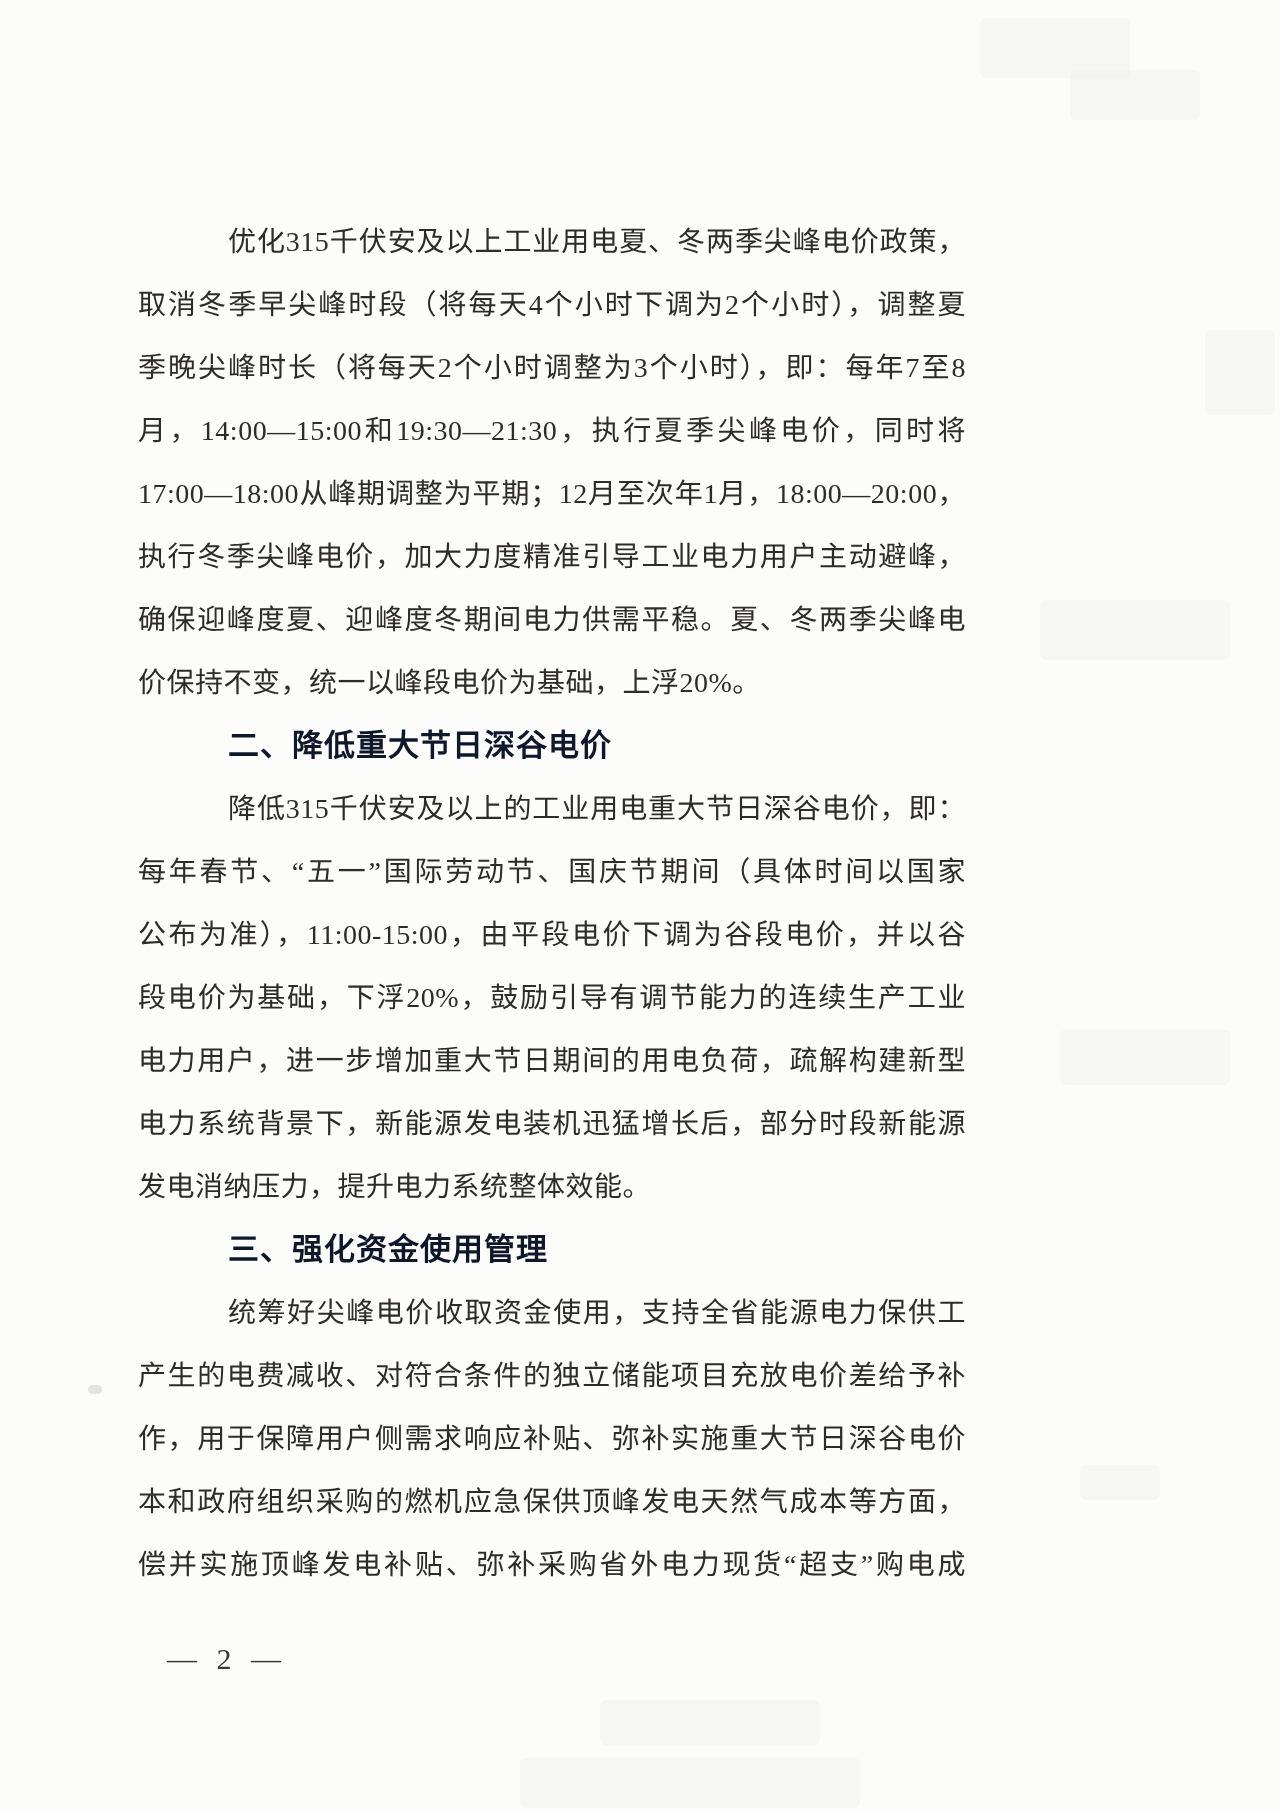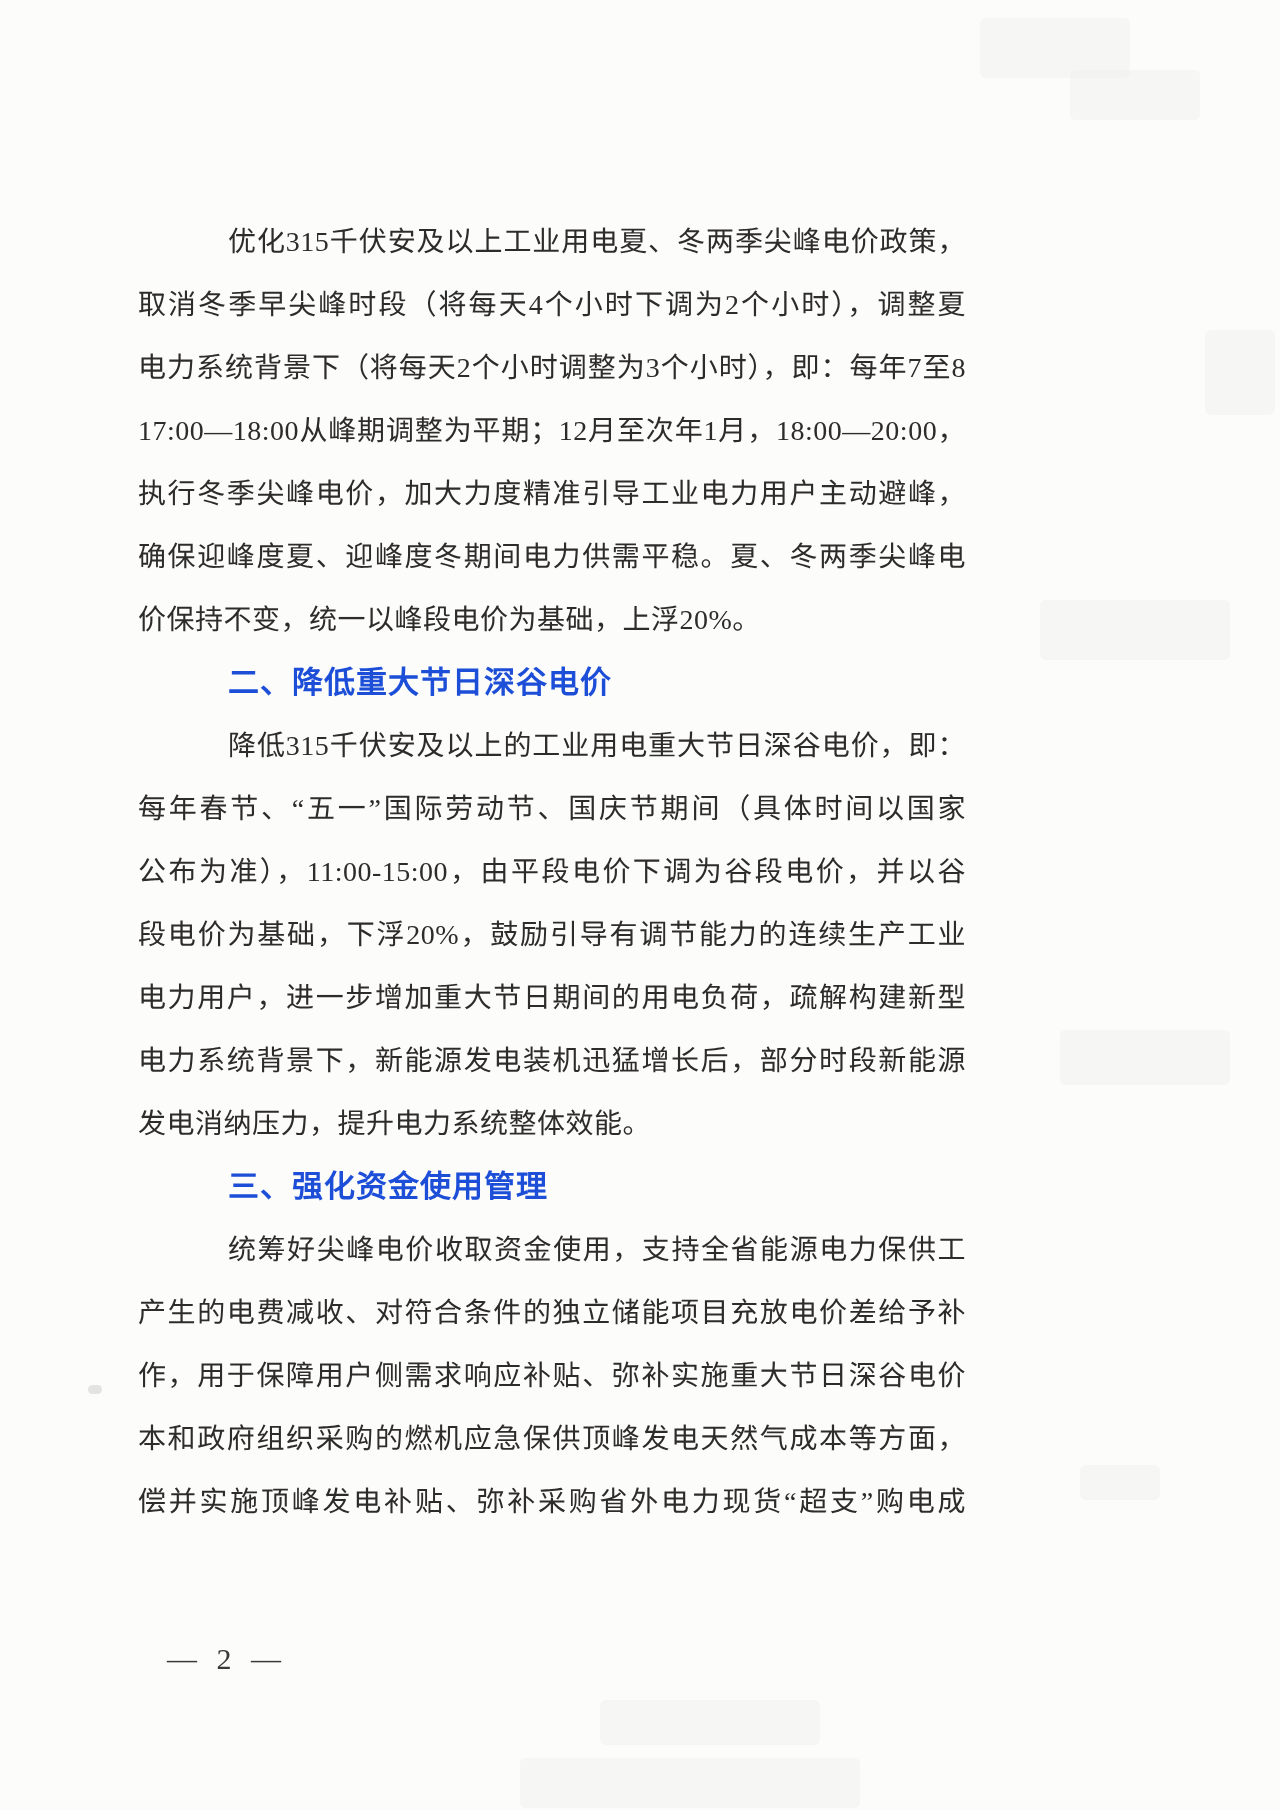--- a/index.html
+++ b/index.html
@@ -43,21 +43,21 @@
   .line.first { text-indent: 90px; }
   .line.last  { text-align-last: auto; }
 
   .heading {
     height: 63px;
     line-height: 63px;
     padding-left: 90px;
     font-size: 31px;
     font-weight: 700;
     font-family: "Liberation Sans", "DejaVu Sans", sans-serif;
-    color: #1d4ed8;
+    color: #0f172a;
     letter-spacing: 1px;
     white-space: nowrap;
   }
 
   .page-number {
     position: absolute;
     left: 167px;
     top: 1642px;
     font-size: 30px;
     letter-spacing: 6px;
@@ -77,21 +77,22 @@
   <div class="artifact" style="left:1060px;top:1030px;width:170px; height:55px;"></div>
   <div class="artifact" style="left:1080px;top:1465px;width:80px;  height:35px;"></div>
   <div class="artifact" style="left:600px; top:1700px;width:220px; height:45px;"></div>
   <div class="artifact" style="left:520px; top:1758px;width:340px; height:50px;"></div>
   <div class="artifact dark" style="left:88px; top:1385px;width:14px; height:9px;"></div>
 
   <main class="text-block">
       <div class="paragraph">
         <div class="line first">优化315千伏安及以上工业用电夏、冬两季尖峰电价政策，</div>
         <div class="line">取消冬季早尖峰时段（将每天4个小时下调为2个小时），调整夏</div>
-        <div class="line">电力系统背景下（将每天2个小时调整为3个小时），即：每年7至8</div>
+        <div class="line">季晚尖峰时长（将每天2个小时调整为3个小时），即：每年7至8</div>
+        <div class="line">月，14:00—15:00和19:30—21:30，执行夏季尖峰电价，同时将</div>
         <div class="line">17:00—18:00从峰期调整为平期；12月至次年1月，18:00—20:00，</div>
         <div class="line">执行冬季尖峰电价，加大力度精准引导工业电力用户主动避峰，</div>
         <div class="line">确保迎峰度夏、迎峰度冬期间电力供需平稳。夏、冬两季尖峰电</div>
         <div class="line last">价保持不变，统一以峰段电价为基础，上浮20%。</div>
       </div>
       <div class="heading">二、降低重大节日深谷电价</div>
       <div class="paragraph">
         <div class="line first">降低315千伏安及以上的工业用电重大节日深谷电价，即：</div>
         <div class="line">每年春节、“五一”国际劳动节、国庆节期间（具体时间以国家</div>
         <div class="line">公布为准），11:00-15:00，由平段电价下调为谷段电价，并以谷</div>

